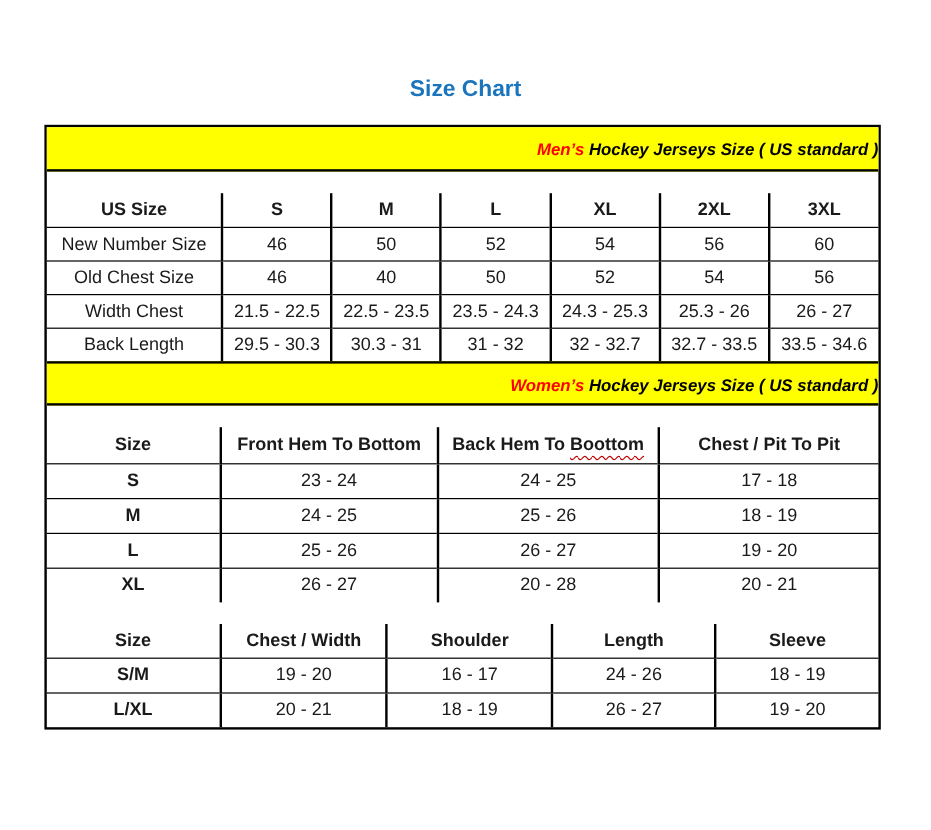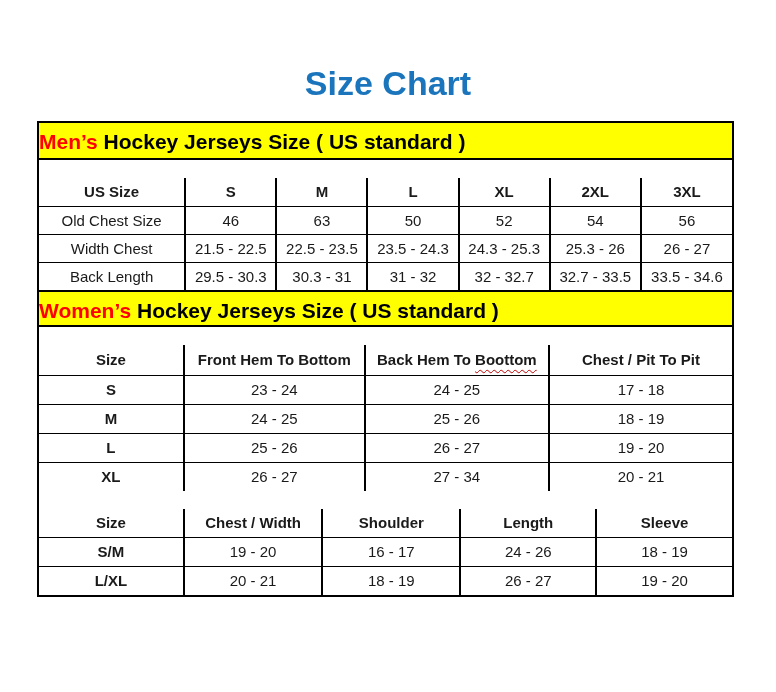--- a/index.html
+++ b/index.html
@@ -10,33 +10,34 @@
     --line:#000000;
   }
   *{box-sizing:border-box;}
   html,body{margin:0;padding:0;}
   body{
     width:776px;height:692px;background:#ffffff;overflow:hidden;
     font-family:"Liberation Sans","DejaVu Sans",sans-serif;color:#1a1a1a;
   }
   .page-title{
     margin:0;padding-top:64px;padding-bottom:18px;
-    text-align:center;font-size:34px;font-weight:bold;letter-spacing:0px;
+    text-align:center;font-size:19px;font-weight:bold;letter-spacing:0px;
     color:var(--title-blue);
   }
   .chart-wrap{
     width:697px;margin-left:37px;
     border:2px solid var(--line);
   }
   .band{
     background:var(--band-yellow);
     height:37px;line-height:37px;
-    text-align:left;font-size:21px;font-weight:bold;color:#000;
+    text-align:right;font-size:14px;font-weight:bold;color:#000;
     border-top:2px solid var(--line);
     border-bottom:2px solid var(--line);
+    font-style:italic;
   }
   .section:first-child .band{border-top:none;}
   .hl{color:var(--highlight-red);}
   table.tbl{
     width:100%;border-collapse:collapse;table-layout:fixed;margin-top:18px;
   }
   .tbl th,.tbl td{
     border-left:2px solid var(--line);
     border-top:1px solid var(--line);
     padding:0 2px;text-align:center;vertical-align:middle;
@@ -101,23 +102,32 @@
             <th>S</th>
             <th>M</th>
             <th>L</th>
             <th>XL</th>
             <th>2XL</th>
             <th>3XL</th>
           </tr>
         </thead>
       <tbody>
           <tr>
+            <td class="row-label">New Number Size</td>
+            <td>46</td>
+            <td>50</td>
+            <td>52</td>
+            <td>54</td>
+            <td>56</td>
+            <td>60</td>
+          </tr>
+          <tr>
             <td class="row-label">Old Chest Size</td>
             <td>46</td>
-            <td>63</td>
+            <td>40</td>
             <td>50</td>
             <td>52</td>
             <td>54</td>
             <td>56</td>
           </tr>
           <tr>
             <td class="row-label">Width Chest</td>
             <td>21.5 - 22.5</td>
             <td>22.5 - 23.5</td>
             <td>23.5 - 24.3</td>
@@ -170,21 +180,21 @@
           </tr>
           <tr>
             <td class="row-label">L</td>
             <td>25 - 26</td>
             <td>26 - 27</td>
             <td>19 - 20</td>
           </tr>
           <tr>
             <td class="row-label">XL</td>
             <td>26 - 27</td>
-            <td>27 - 34</td>
+            <td>20 - 28</td>
             <td>20 - 21</td>
           </tr>
         </tbody>
     </table>
   </section>
 
   <section class="section">
     <table class="tbl tbl-youth">
       <colgroup>
           <col class="c1">

